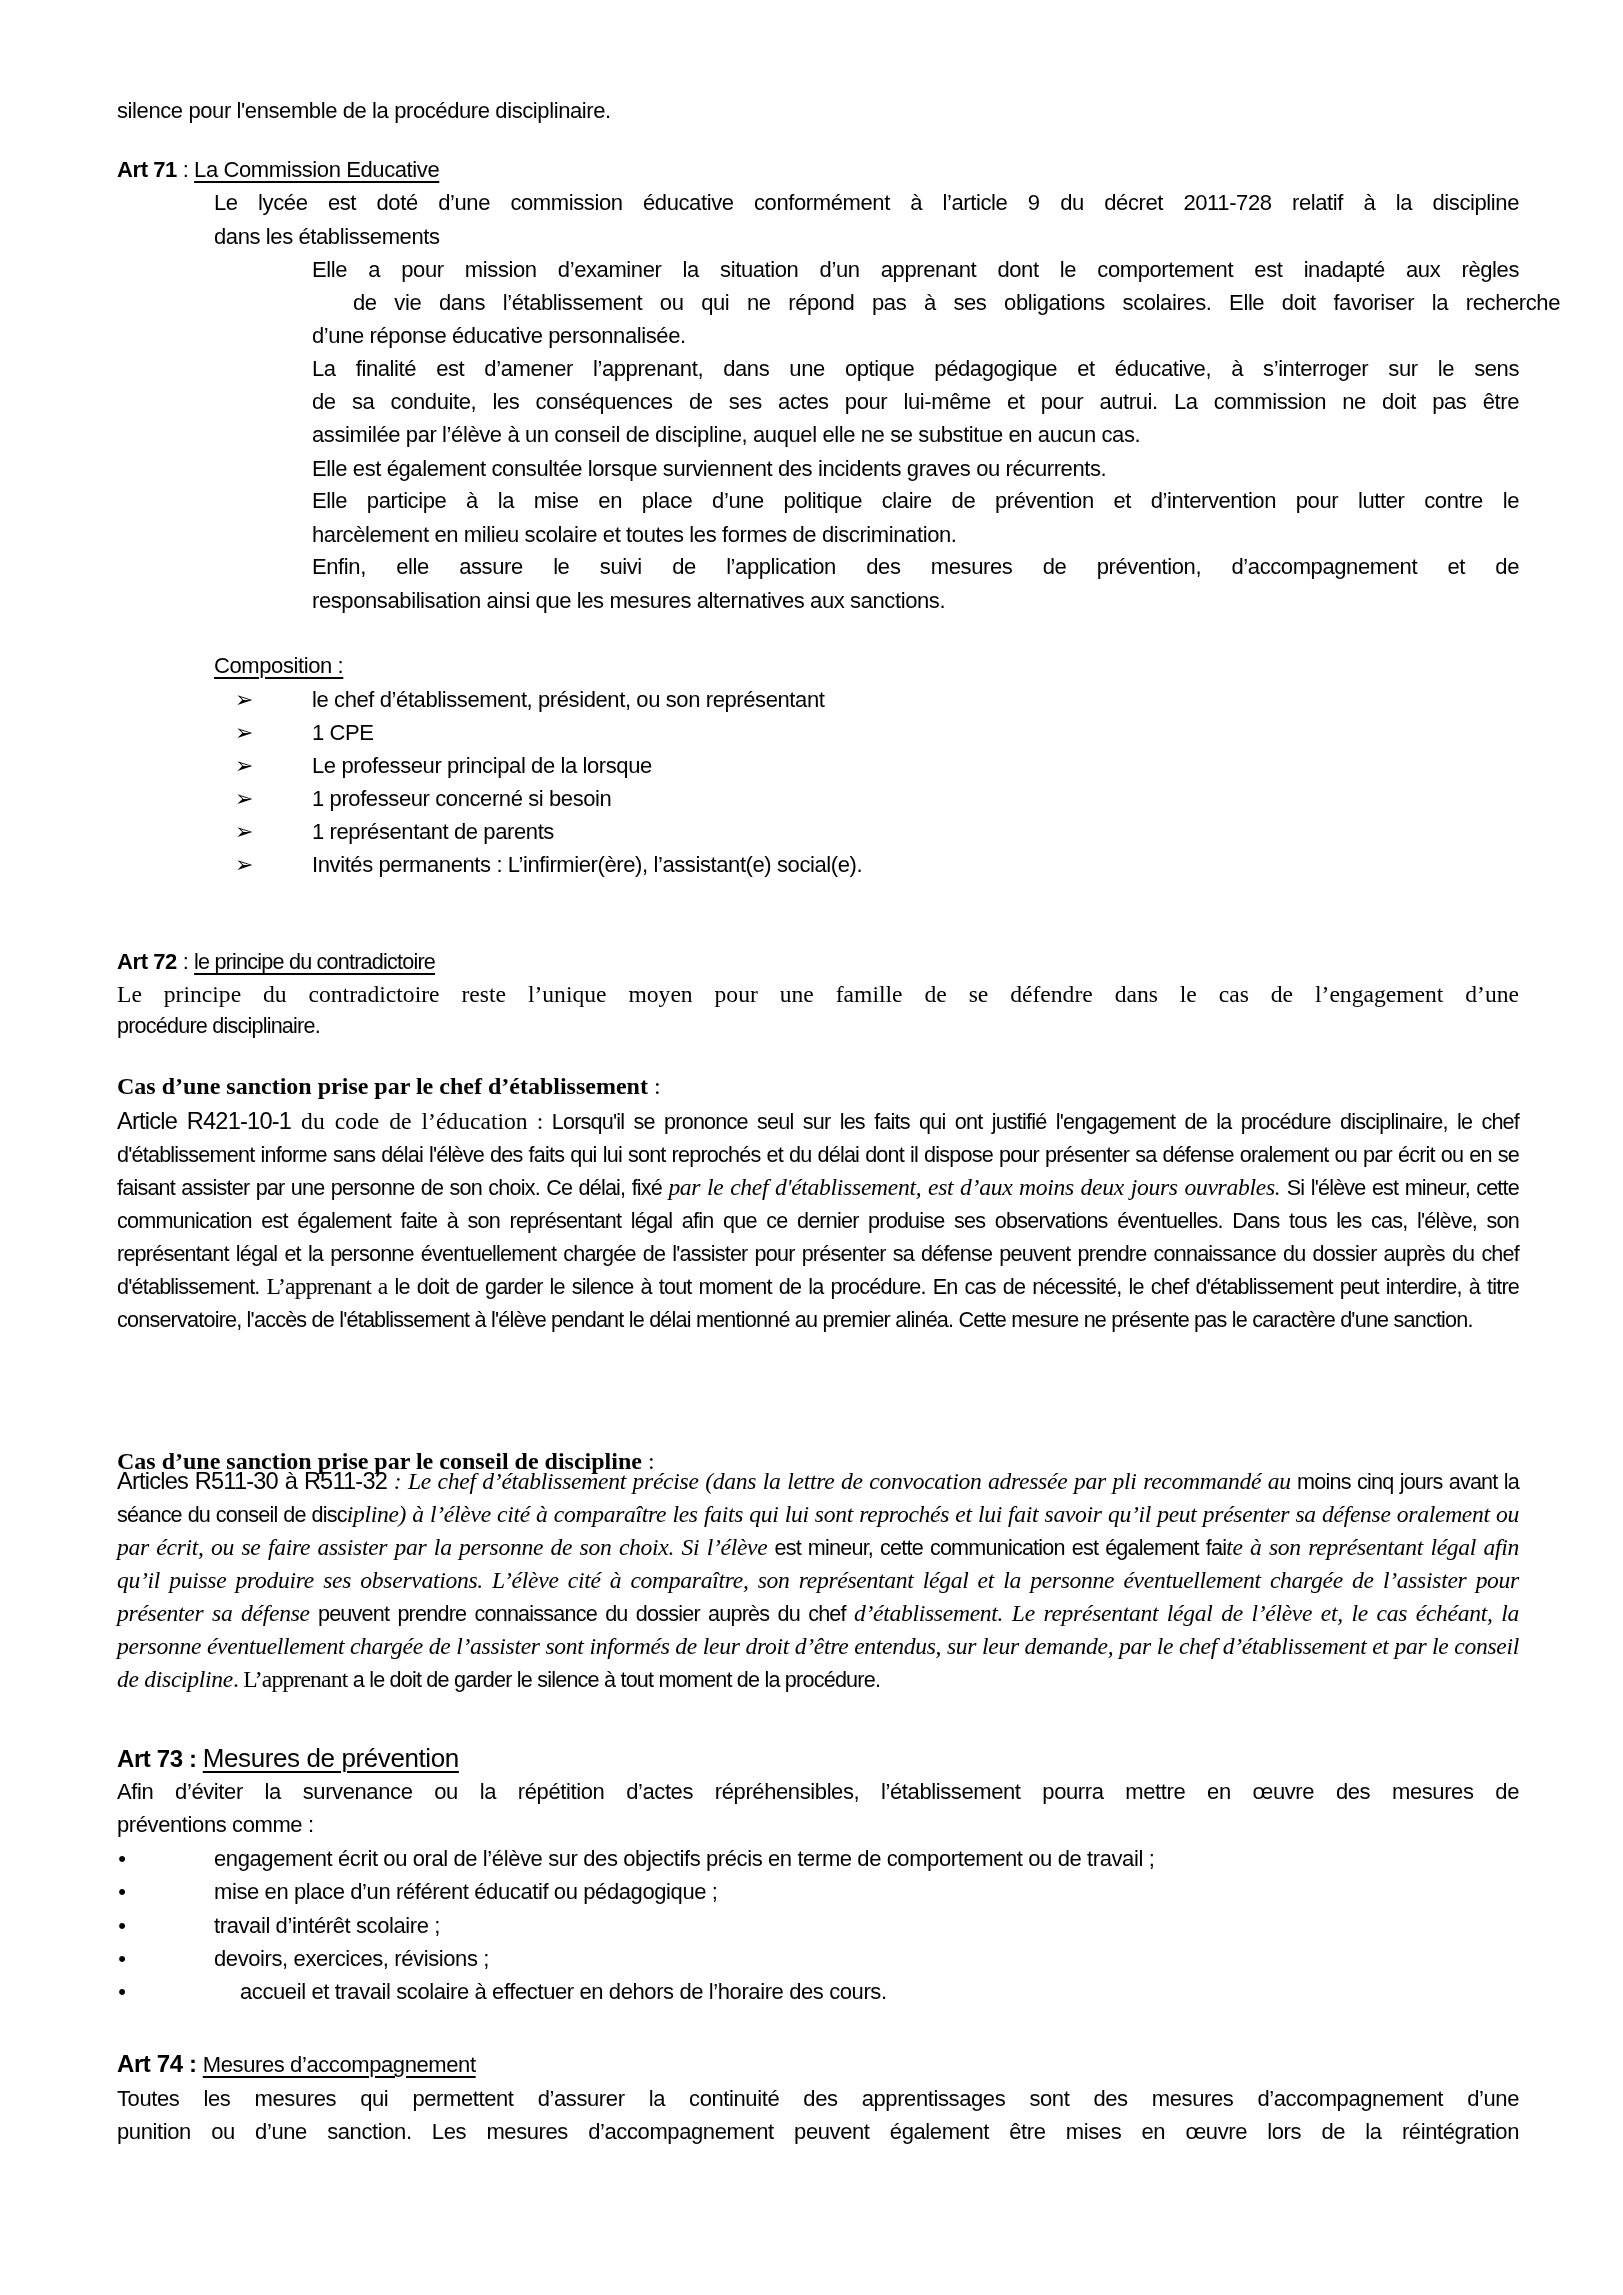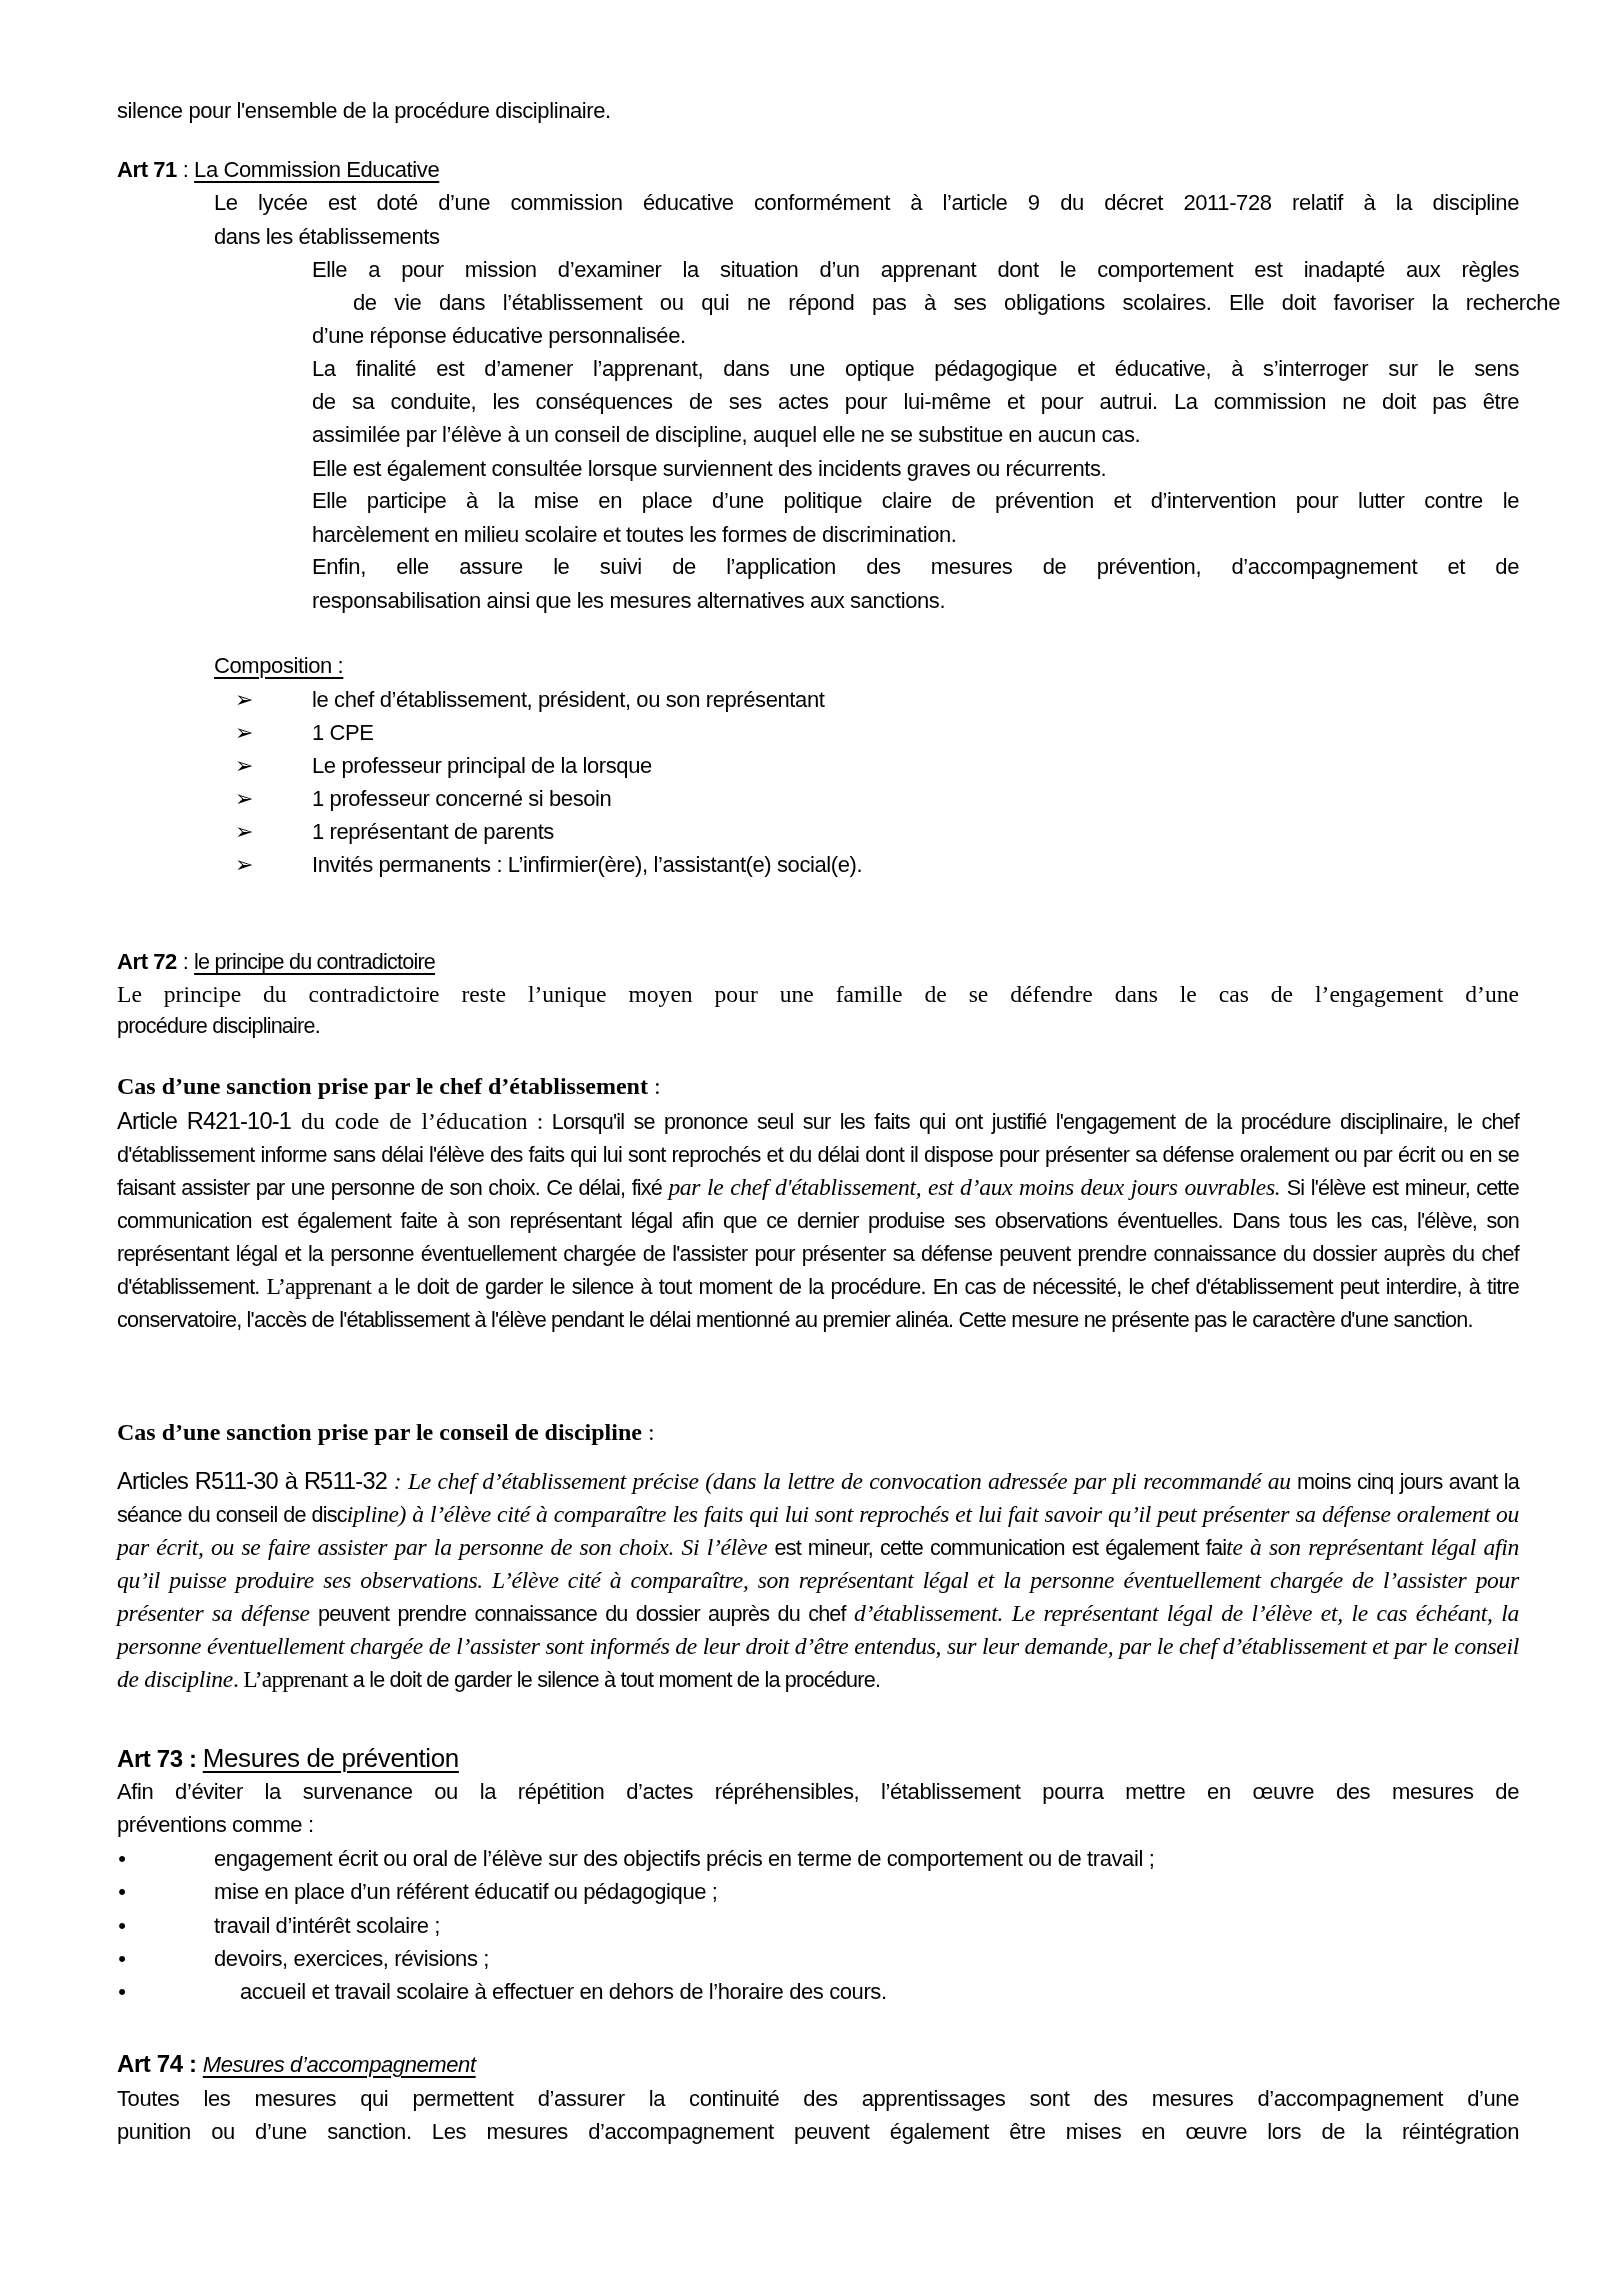--- a/index.html
+++ b/index.html
@@ -81,21 +81,21 @@
   <div class="line serif-body just" style="top:981px; width:1402px;">Le principe du contradictoire reste l’unique moyen pour une famille de se défendre dans le cas de l’engagement d’une</div>
   <div class="line arial-body" style="top:1013px;">procédure disciplinaire.</div>
 
   <div class="line serif-body" style="top:1073px; font-weight:bold; font-size:24px;">
     <span>Cas d’une sanction prise par le chef d’établissement</span><span style="font-weight:normal;"> :</span>
   </div>
   <div class="para arial-body" style="top:1105px; left:0; width:1402px; line-height:33px;">
     <p><span style="font-size:23.6px;">Article R421-10-1</span><span class="serif-body" style="letter-spacing:0;"> du code de l’éducation</span><span class="serif-body"> : </span><span>Lorsqu'il se prononce seul sur les faits qui ont justifié l'engagement de la procédure disciplinaire, le chef d'établissement informe sans délai l'élève des faits qui lui sont reprochés et du délai dont il dispose pour présenter sa défense oralement ou par écrit ou en se faisant assister par une personne de son choix. Ce délai, fixé </span><span class="ital">par le chef d'établissement, est d’aux moins deux jours ouvrables.</span><span> Si l'élève est mineur, cette communication est également faite à son représentant légal afin que ce dernier produise ses observations éventuelles. Dans tous les cas, l'élève, son représentant légal et la personne éventuellement chargée de l'assister pour présenter sa défense peuvent prendre connaissance du dossier auprès du chef d'établissement. </span><span class="serif-body">L’apprenant a</span><span> le doit de garder le silence à tout moment de la procédure. En cas de nécessité, le chef d'établissement peut interdire, à titre conservatoire, l'accès de l'établissement à l'élève pendant le délai mentionné au premier alinéa. Cette mesure ne présente pas le caractère d'une sanction.</span></p>
   </div>
 
-  <div class="line serif-body" style="top:1419px; font-weight:bold; font-size:24px;">
+  <div class="line serif-body" style="top:1448px; font-weight:bold; font-size:24px;">
     <span>Cas d’une sanction prise par le conseil de discipline</span><span style="font-weight:normal;"> :</span>
   </div>
   <div class="para arial-body" style="top:1465px; left:0; width:1402px; line-height:33px;">
     <p><span style="font-size:23.6px;">Articles R511-30 à R511-32</span><span class="ital"> : Le chef d’établissement précise (dans la lettre de convocation adressée par pli recommandé au</span><span> moins cinq jours avant la séance du conseil de disc</span><span class="ital">ipline) à l’élève cité à comparaître les faits qui lui sont reprochés et lui fait savoir qu’il peut présenter sa défense oralement ou par écrit, ou se faire assister par la personne de son choix. Si l’élève</span><span> est mineur, cette communication est également fai</span><span class="ital">te à son représentant légal afin qu’il puisse produire ses observations. L’élève cité à comparaître, son représentant légal et la personne éventuellement chargée de l’assister pour présenter sa défense</span><span> peuvent prendre connaissance du dossier auprès du chef </span><span class="ital">d’établissement. Le représentant légal de l’élève et, le cas échéant, la personne éventuellement chargée de l’assister sont informés de leur droit d’être entendus, sur leur demande, par le chef d’établissement et par le conseil de discipline</span><span class="serif-body">. L’apprenant</span><span> a le doit de garder le silence à tout moment de la procédure.</span></p>
   </div>
 
   <div class="line cal" style="top:1743px; font-size:24px;">
     <b>Art 73 :</b> <span class="u" style="font-size:26px;">Mesures de prévention</span>
   </div>
   <div class="line cal just" style="top:1779px; width:1402px;">Afin d’éviter la survenance ou la répétition d’actes répréhensibles, l’établissement pourra mettre en œuvre des mesures de</div>
@@ -118,19 +118,19 @@
       <span class="mark" style="left:1.3px;">•</span>
       <span class="txt" style="left:97px;">devoirs, exercices, révisions ;</span>
     </div>
     <div class="bul cal" style="top:1979px;">
       <span class="mark" style="left:1.3px;">•</span>
       <span class="txt" style="left:97px;margin-left:26px;">accueil et travail scolaire à effectuer en dehors de l’horaire des cours.</span>
     </div>
   </div>
 
   <div class="line cal" style="top:2050px; font-size:24px;">
-    <b>Art 74 :</b> <span class="u" style="font-size:22px;font-style:italic;">Mesures d’accompagnement</span>
+    <b>Art 74 :</b> <span class="u" style="font-size:22px;">Mesures d’accompagnement</span>
   </div>
   <div class="line cal just" style="top:2086px; width:1402px;">Toutes les mesures qui permettent d’assurer la continuité des apprentissages sont des mesures d’accompagnement d’une</div>
   <div class="line cal just" style="top:2119px; width:1402px;">punition ou d’une sanction. Les mesures d’accompagnement peuvent également être mises en œuvre lors de la réintégration</div>
 
 </div>
 
 
 </body></html>

